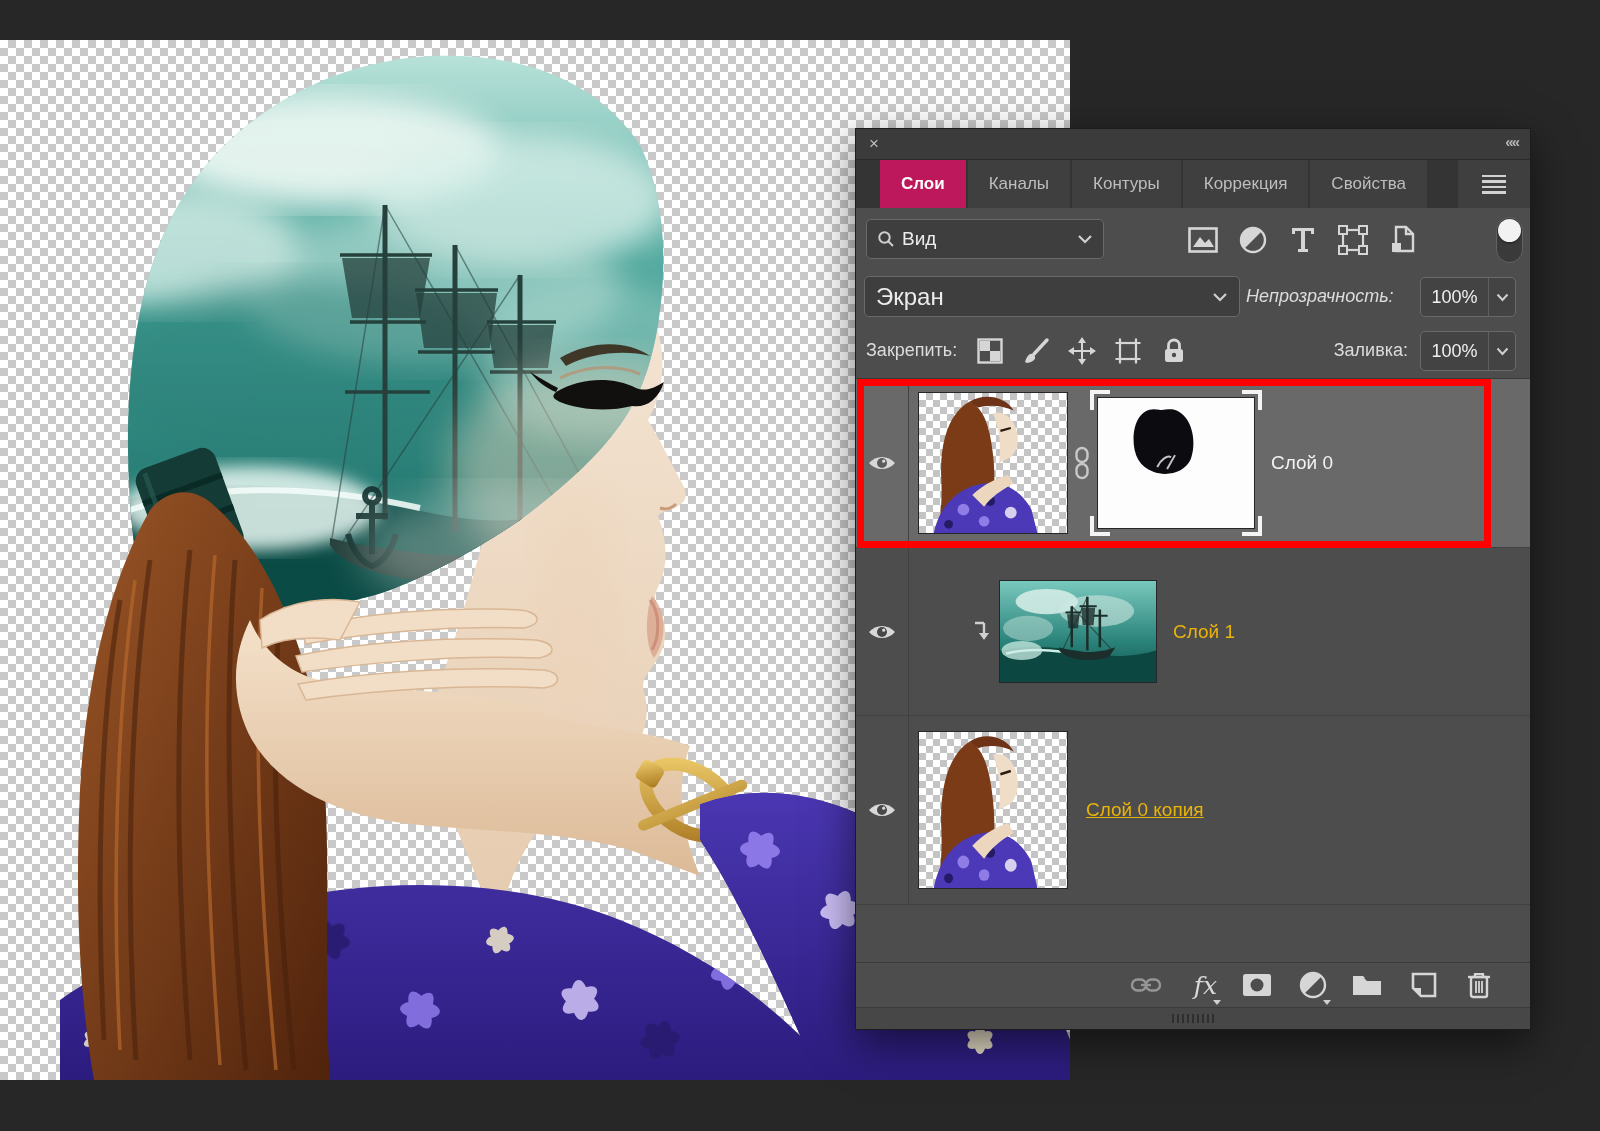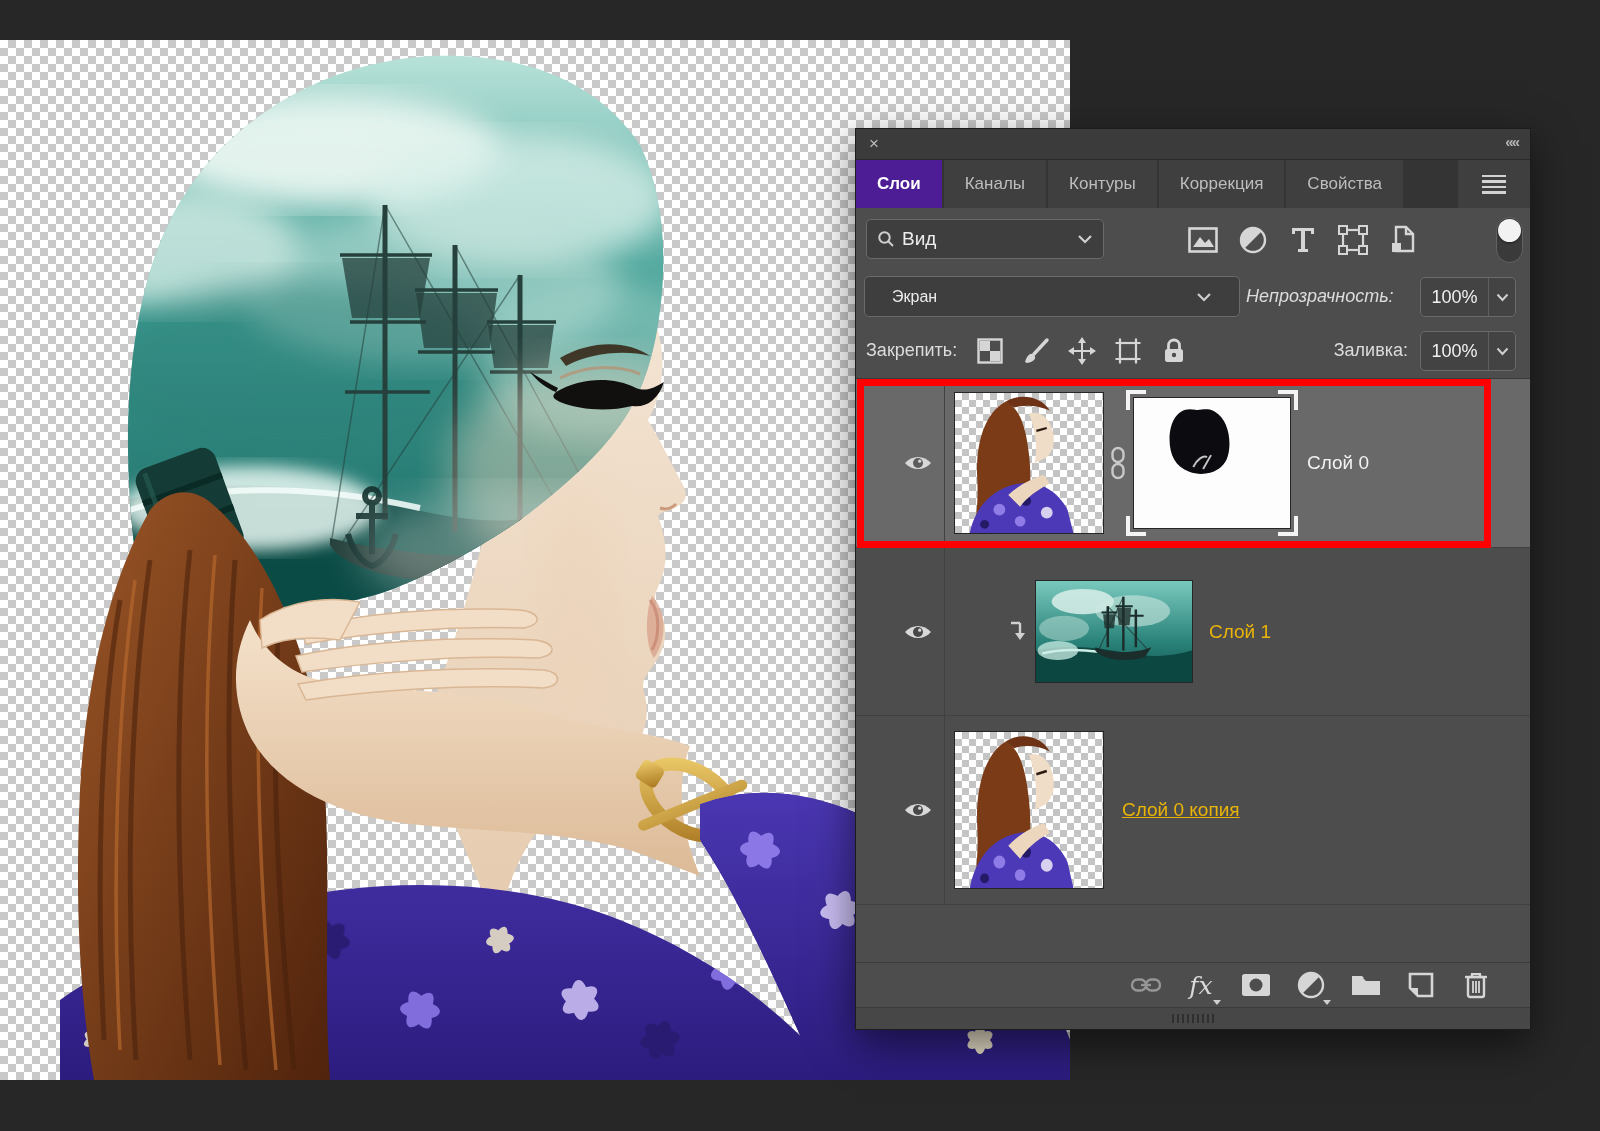--- a/index.html
+++ b/index.html
@@ -27,54 +27,54 @@
   }
   .p-titlebar{height:30px;background:#3b3b3b;border-bottom:1px solid #2a2a2a;
     position:relative;flex:0 0 auto;}
   .tb-close{position:absolute;left:10px;top:7px;width:16px;height:16px;
     font-size:17px;line-height:15px;color:#bdbdbd;text-align:center;cursor:pointer;}
   .tb-collapse{position:absolute;right:12px;top:4px;font-size:15px;letter-spacing:-2px;
     color:#b5b5b5;cursor:pointer;font-weight:bold;}
   .p-tabs{height:48px;background:#343434;display:flex;align-items:stretch;flex:0 0 auto;}
   .tab{padding:0 21px;display:flex;align-items:center;font-size:17px;color:#bdbdbd;
     background:#3f3f3f;margin-right:2px;cursor:pointer;white-space:nowrap;}
-  .tab.active{background:#4c1d95;color:#ffffff;font-weight:bold;}
+  .tab.active{background:#be185d;color:#ffffff;font-weight:bold;margin-left:24px;}
   .tab-spacer{flex:1;}
   .tab-menu{width:72px;background:#3f3f3f;display:flex;align-items:center;justify-content:center;cursor:pointer;}
   .hamburger{width:24px;}
   .hamburger div{height:2.5px;background:#d2d2d2;margin:3px 0;}
   
   .p-filter{height:64px;position:relative;flex:0 0 auto;}
   .searchbox{position:absolute;left:10px;top:11px;width:238px;height:40px;
     background:#3e3e3e;border:1px solid #6a6a6a;border-radius:5px;
     display:flex;align-items:center;padding:0 10px;box-sizing:border-box;cursor:pointer;}
   .searchbox .lbl{font-size:19px;color:#ececec;margin-left:7px;flex:1;}
   .filter-icons{position:absolute;left:330px;top:15px;display:flex;gap:17px;align-items:center;}
   .ficon{width:33px;height:33px;display:flex;align-items:center;justify-content:center;cursor:pointer;}
   .ftoggle{position:absolute;right:7px;top:9px;width:27px;height:46px;border-radius:14px;
     background:#3a3a3a;border:1px solid #636363;box-sizing:border-box;cursor:pointer;}
   .ftoggle .knob{position:absolute;left:1px;top:1px;width:23px;height:23px;border-radius:50%;
     background:#f2f2f2;box-shadow:0 1px 2px rgba(0,0,0,.5);}
   .p-blend{height:52px;position:relative;flex:0 0 auto;}
   .selbox{position:absolute;left:8px;top:4px;width:376px;height:41px;background:#3e3e3e;
     border:1px solid #6a6a6a;border-radius:5px;display:flex;align-items:center;
-    padding:0 27px;box-sizing:border-box;font-size:16px;color:#ececec;cursor:pointer;}
+    padding:0 11px;box-sizing:border-box;font-size:24px;color:#ececec;cursor:pointer;}
   .selbox .chev{margin-left:auto;}
   .plabel{position:absolute;font-size:18px;color:#dcdcdc;white-space:nowrap;}
   .valbox{position:absolute;width:96px;height:40px;background:#434343;border:1px solid #6a6a6a;
     border-radius:5px;box-sizing:border-box;display:flex;align-items:center;cursor:pointer;}
   .valbox .vtext{flex:1;text-align:center;font-size:18px;color:#f0f0f0;}
   .valbox .vchev{width:26px;height:100%;border-left:1px solid #5e5e5e;
     display:flex;align-items:center;justify-content:center;}
   .p-lock{height:54px;position:relative;flex:0 0 auto;border-bottom:1px solid #3a3a3a;}
   .lock-icons{position:absolute;left:118px;top:11px;display:flex;gap:14px;align-items:center;}
   .licon{width:32px;height:32px;display:flex;align-items:center;justify-content:center;cursor:pointer;}
   
   .p-list{flex:0 0 auto;display:flex;flex-direction:column;position:relative;}
-  .lrow{display:flex;align-items:center;border-bottom:1px solid #414141;position:relative;background:#4d4d4d;padding-left:36px;}
+  .lrow{display:flex;align-items:center;border-bottom:1px solid #414141;position:relative;background:#4d4d4d;}
   .lrow.selected{background:#696969;}
   .eyecol{width:52px;align-self:stretch;display:flex;align-items:center;justify-content:center;
     border-right:1px solid #414141;flex:0 0 auto;cursor:pointer;}
   .thumb{position:relative;box-sizing:border-box;border:1px solid #262626;
     background-color:#fff;
     background-image:linear-gradient(45deg,#c4c4c4 25%,transparent 25%,transparent 75%,#c4c4c4 75%),
       linear-gradient(45deg,#c4c4c4 25%,transparent 25%,transparent 75%,#c4c4c4 75%);
     background-size:14px 14px;background-position:0 0,7px 7px;flex:0 0 auto;cursor:pointer;}
   .thumb svg{position:absolute;inset:0;width:100%;height:100%;}
   .maskthumb{position:relative;background:#fdfdfd;border:1px solid #262626;box-sizing:border-box;
@@ -86,21 +86,21 @@
   .corner.bl{left:-8px;bottom:-8px;border-right:none;border-top:none;}
   .corner.br{right:-8px;bottom:-8px;border-left:none;border-top:none;}
   .lname{font-size:19px;color:#eab308;margin-left:16px;white-space:nowrap;cursor:pointer;}
   .lname.u{text-decoration:underline;}
   .red-annotation{position:absolute;left:1px;top:0px;width:634px;height:169px;
     border:7px solid #ff0000;box-sizing:border-box;z-index:30;pointer-events:none;}
   .p-empty{flex:1;background:#4d4d4d;}
   .p-footer{height:44px;border-top:1px solid #3a3a3a;display:flex;align-items:center;
     justify-content:flex-end;gap:23px;padding-right:38px;flex:0 0 auto;}
   .fbtn{position:relative;width:32px;height:32px;display:flex;align-items:center;
-    justify-content:center;cursor:pointer;}
+    justify-content:flex-end;cursor:pointer;}
   .fxtext{font-family:"DejaVu Serif","Liberation Serif",serif;font-style:italic;
     font-size:25px;color:#dadada;}
   .mini-arrow{position:absolute;right:-4px;bottom:-4px;width:0;height:0;
     border-left:4px solid transparent;border-right:4px solid transparent;border-top:5px solid #cfcfcf;}
   .p-grip{height:21px;border-top:1px solid #3a3a3a;background:#474747;
     display:flex;align-items:center;justify-content:center;flex:0 0 auto;cursor:pointer;}
   .gripdots{display:flex;gap:3px;}
   .gripdots i{display:block;width:2px;height:9px;background:#2f2f2f;}
   svg{display:block;}
 </style>

